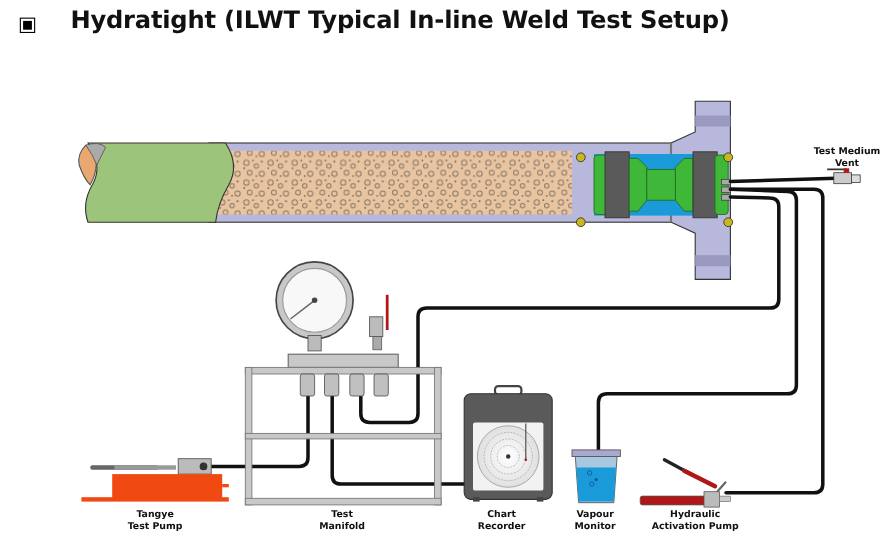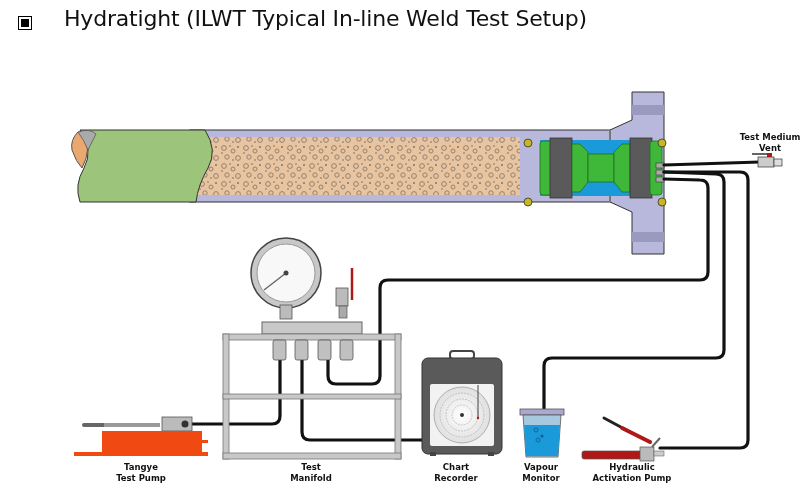--- a/index.html
+++ b/index.html
@@ -1,20 +1,20 @@
 <!DOCTYPE html>
 <html><head>
 <meta charset="utf-8">
 <style>
   html, body { margin:0; padding:0; background:#ffffff; }
   body { width:811px; height:498px; position:relative; overflow:hidden; font-family:"DejaVu Sans", sans-serif; }
   .title-row { position:absolute; left:18px; top:8px; height:30px; display:flex; align-items:center; }
   .bullet { width:14px; height:14px; border:1.5px solid #000; box-sizing:border-box; display:flex; align-items:center; justify-content:center; }
   .bullet-inner { width:8px; height:8px; background:#000; }
-  .title { position:absolute; left:64px; top:6px; font-size:22px; font-weight:normal; color:#111; white-space:nowrap; letter-spacing:-0.2px; }
+  .title { position:absolute; left:64px; top:6px; font-size:22px; font-weight:bold; color:#111; white-space:nowrap; letter-spacing:-0.2px; }
   svg.diagram { position:absolute; left:0; top:0; }
   .lbl { font-family:"DejaVu Sans", sans-serif; font-size:8.5px; font-weight:bold; fill:#111; text-anchor:middle; }
 </style>
 </head>
 <body>
 
 <div class="title-row">
   <div class="bullet">
       <div class="bullet-inner"></div>
     </div>

